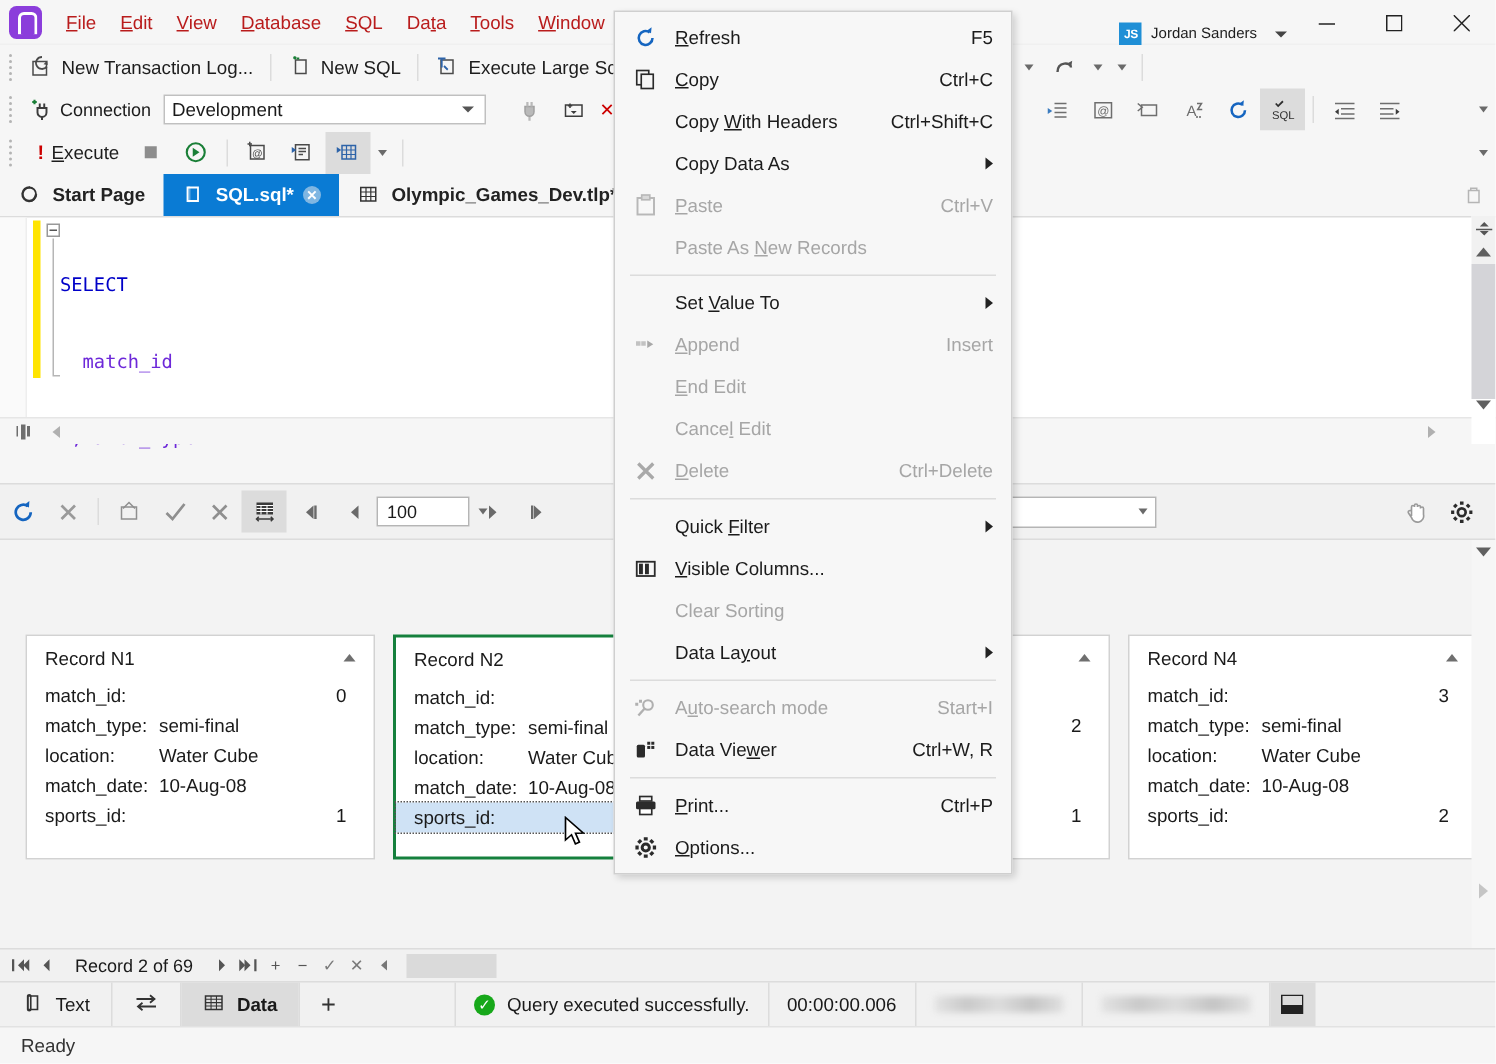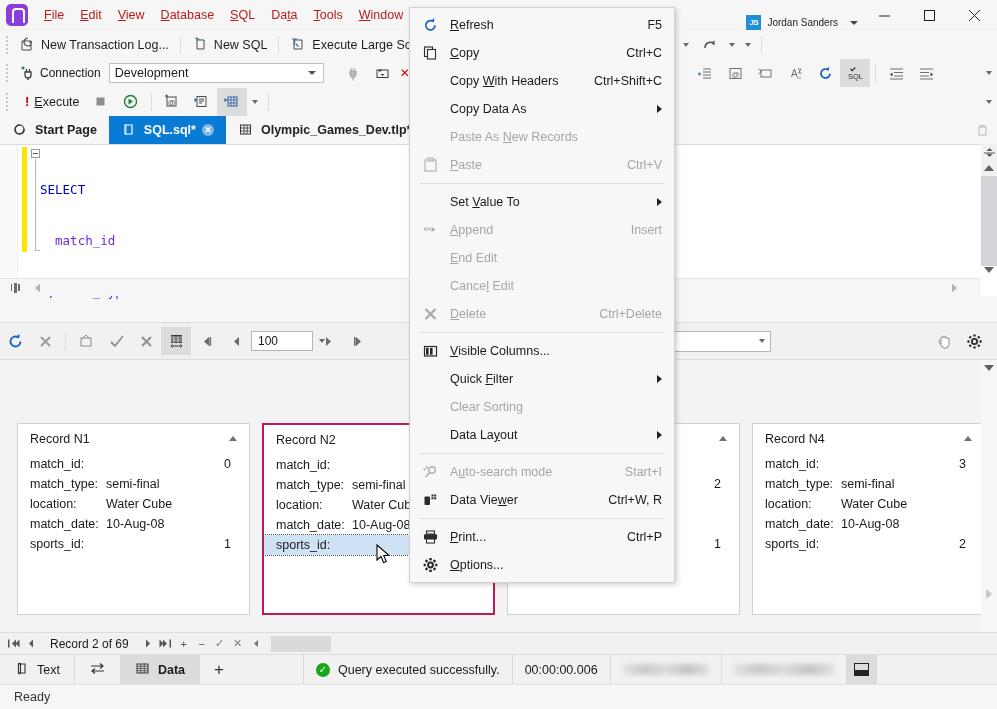--- a/index.html
+++ b/index.html
@@ -113,24 +113,24 @@
   
   .gridbar { position:absolute; left:0; top:322px; width:997px; height:38px; background:#f1f1f1; border-top:1px solid #dcdcdc; border-bottom:1px solid #dcdcdc; display:flex; align-items:center;}
   .gbtn { width:30px;height:28px;display:flex;align-items:center;justify-content:center;}
   .gbtn.on{background:#dcdcdc;}
   .numbox { display:flex;align-items:center; width:62px;height:20px;background:#fff;border:1px solid #b5b5b5; font-size:12px; padding-left:6px;gap:36px;}
   .filterbox { height:21px; background:#fff; border:1px solid #b5b5b5; display:flex; align-items:center; }
 
   
   .cards { position:absolute; left:0; top:360px; width:997px; height:272px; background:#f3f3f3; }
   .card {
-    position:absolute; top:63px; width:233px; height:192px;
+    position:absolute; top:63px; width:233px; height:150px;
     background:#fff; border:1px solid #d2d2d2;
   }
-  .card.sel { border:2px solid #be185d; }
+  .card.sel { border:2px solid #15803d; }
   .card .chead { position:relative; height:30px; padding:8px 10px 0 12px; font-size:12.5px;}
   .chev { position:absolute; right:12px; top:12px; width:0;height:0;
           border-left:4.5px solid transparent;border-right:4.5px solid transparent;border-bottom:5px solid #6f6f6f;}
   .frow { display:flex; padding:0 12px; height:20px; align-items:center; font-size:12.5px; }
   .fname { width:76px; color:#1a1a1a; }
   .fval  { flex:1; color:#1a1a1a; }
   .fval.num { text-align:right; padding-right:6px; }
   .frow.active { background:#cfe2f5; outline:1px dotted #555; }
   .cards-vscroll { position:absolute; right:0; top:360px; width:16px; height:272px; background:#f6f6f6;}
 
@@ -844,32 +844,32 @@
       <span class="lbl">Copy <u>W</u>ith Headers</span>
       <span class="acc">Ctrl+Shift+C</span>
     </div>
 
     <div class="mi">
       <span class="lbl">Copy Data As</span>
       <span class="subarr"></span>
     </div>
 
     <div class="mi dis">
-      <span class="lbl">Paste As <u>N</u>ew Records</span>
-    </div>
-
-    <div class="mi dis">
       <span class="micon">
         <svg width="17" height="17" viewBox="0 0 17 17">
             <rect x="3" y="3.5" width="11" height="11" fill="none" stroke="#b8b8b8" stroke-width="1.3"></rect>
             <rect x="5.8" y="1.5" width="5.4" height="3.2" fill="#d9d9d9" stroke="#b8b8b8" stroke-width="1.1"></rect>
           </svg>
       </span>
       <span class="lbl"><u>P</u>aste</span>
       <span class="acc">Ctrl+V</span>
+    </div>
+
+    <div class="mi dis">
+      <span class="lbl">Paste As <u>N</u>ew Records</span>
     </div>
 
     <div class="msep"></div>
 
     <div class="mi">
       <span class="lbl">Set <u>V</u>alue To</span>
       <span class="subarr"></span>
     </div>
 
     <div class="mi dis">
@@ -898,33 +898,33 @@
             <path d="M3.5 3.5 l10 10 M13.5 3.5 l-10 10" stroke="#a9a9a9" stroke-width="2.2"></path>
           </svg>
       </span>
       <span class="lbl"><u>D</u>elete</span>
       <span class="acc">Ctrl+Delete</span>
     </div>
 
     <div class="msep"></div>
 
     <div class="mi">
+      <span class="lbl">Quick <u>F</u>ilter</span>
+      <span class="subarr"></span>
+    </div>
+
+    <div class="mi">
       <span class="micon">
         <svg width="17" height="17" viewBox="0 0 17 17">
             <rect x="2.5" y="4" width="12" height="9.5" fill="none" stroke="#2b2b2b" stroke-width="1.2"></rect>
             <rect x="4" y="5.3" width="2.6" height="7" fill="#2b2b2b"></rect>
             <rect x="8" y="5.3" width="2.6" height="7" fill="#2b2b2b"></rect>
           </svg>
       </span>
       <span class="lbl"><u>V</u>isible Columns...</span>
-    </div>
-
-    <div class="mi">
-      <span class="lbl">Quick <u>F</u>ilter</span>
-      <span class="subarr"></span>
     </div>
 
     <div class="mi dis">
       <span class="lbl">Clear Sorting</span>
     </div>
 
     <div class="mi">
       <span class="lbl">Data La<u>y</u>out</span>
       <span class="subarr"></span>
     </div>

